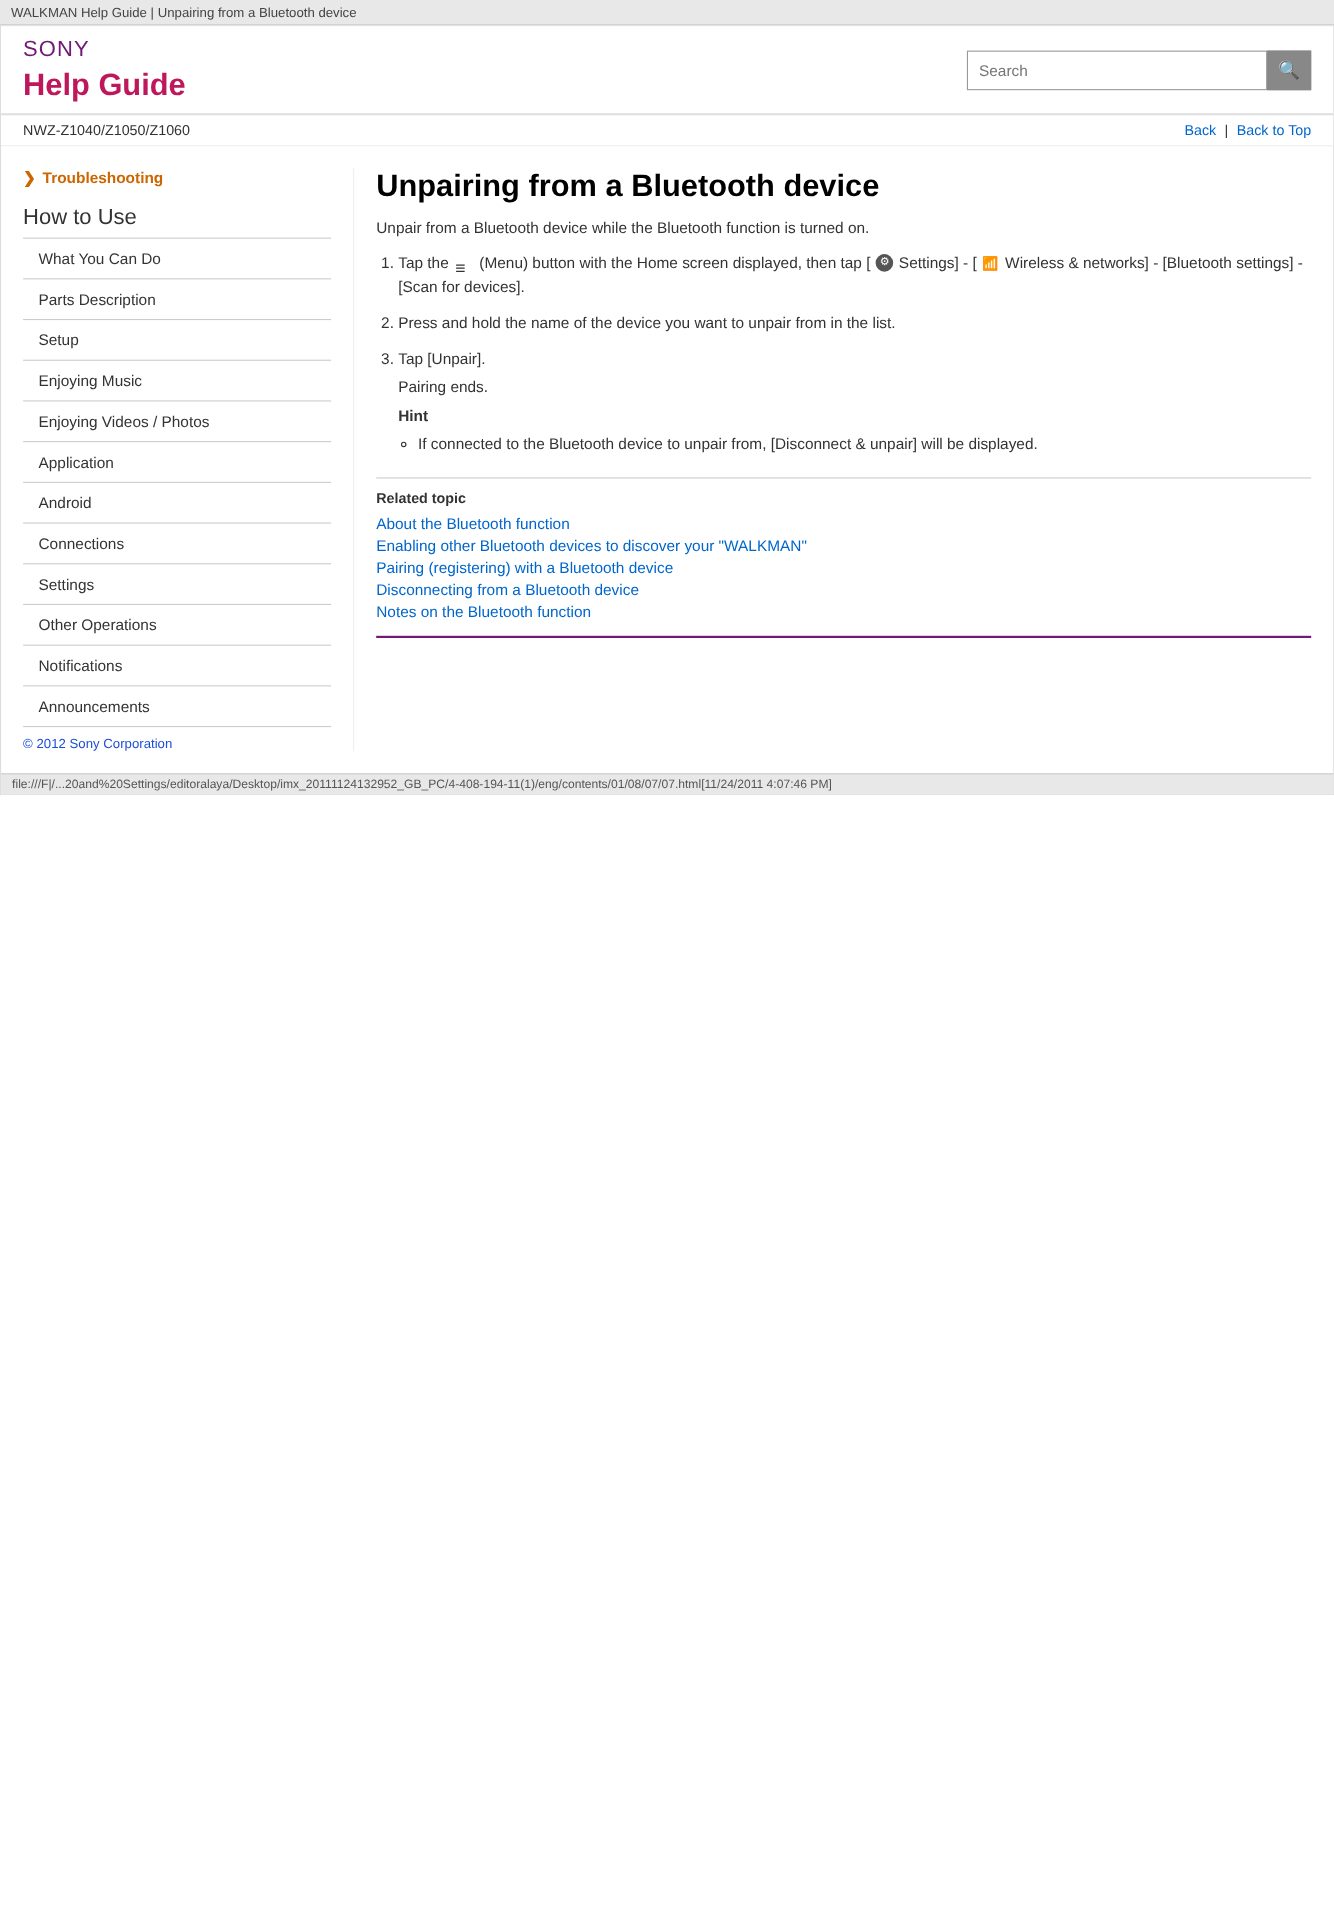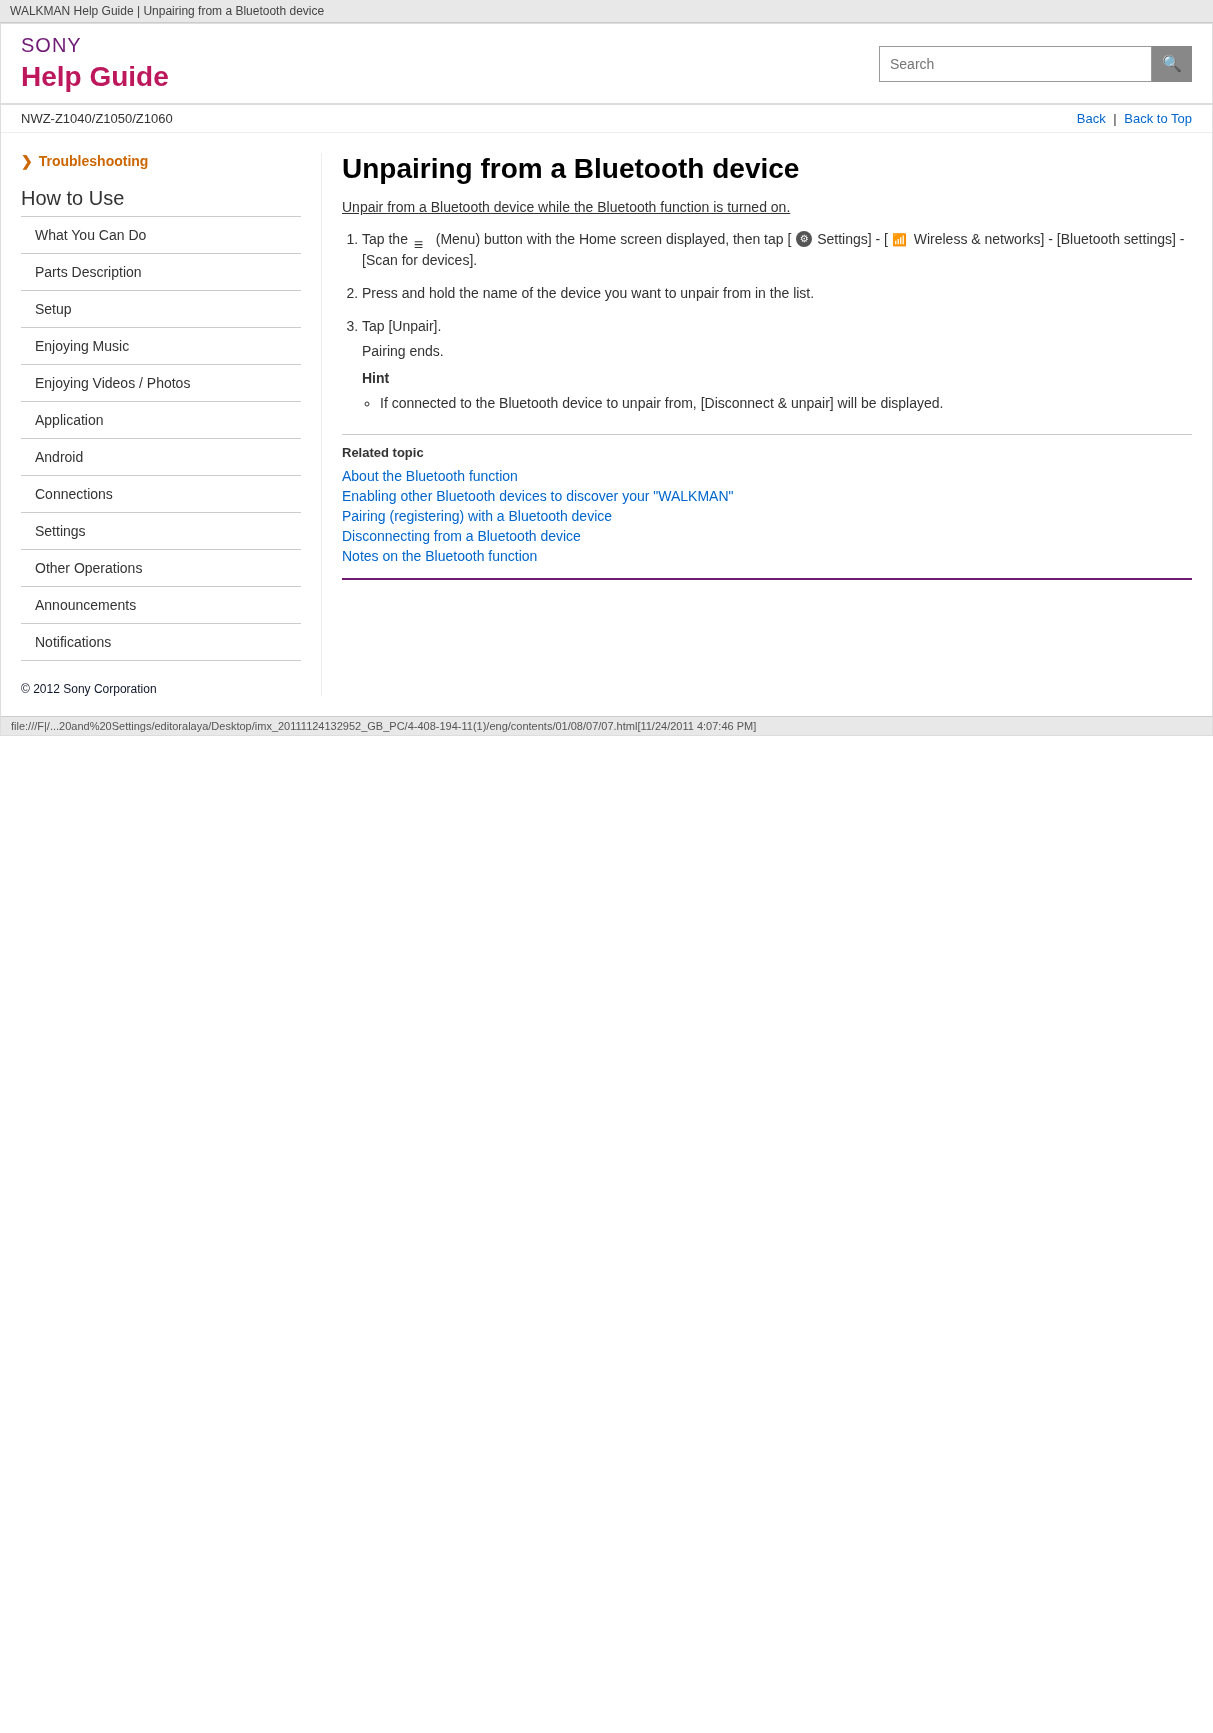--- a/index.html
+++ b/index.html
@@ -139,40 +139,39 @@
     }
     .sidebar-item {
       padding: 10px 0 10px 14px;
       font-size: 14px;
       color: #333;
       border-bottom: 1px solid #ccc;
       cursor: pointer;
     }
     .copyright {
       font-size: 12px;
-      color: #0f172a;
-      margin-top: 21px;
+      color: #1d4ed8;
+      margin-top: 8px;
     }
     
     .content {
       flex: 1;
       padding-left: 20px;
       border-left: 1px solid #eee;
     }
     .content-title {
       font-size: 28px;
       font-weight: bold;
       color: #000;
       margin-bottom: 14px;
     }
     .content-intro {
       font-size: 14px;
       color: #333;
       margin-bottom: 14px;
-      text-decoration: underline;
     }
     .steps-list {
       margin-left: 20px;
       margin-bottom: 10px;
     }
     .steps-list li {
       margin-bottom: 12px;
       font-size: 14px;
       color: #333;
       line-height: 1.5;
@@ -328,24 +327,24 @@
       <div class="sidebar-item">
         <span>Connections</span>
       </div>
       <div class="sidebar-item">
         <span>Settings</span>
       </div>
       <div class="sidebar-item">
         <span>Other Operations</span>
       </div>
       <div class="sidebar-item">
+        <span>Notifications</span>
+      </div>
+      <div class="sidebar-item">
         <span>Announcements</span>
-      </div>
-      <div class="sidebar-item">
-        <span>Notifications</span>
       </div>
 
       <div class="copyright">© 2012 Sony Corporation</div>
     </div>
 
     <div class="content">
 
       <h1 class="content-title">Unpairing from a Bluetooth device</h1>
 
       <p class="content-intro">Unpair from a Bluetooth device while the Bluetooth function is turned on.</p>

